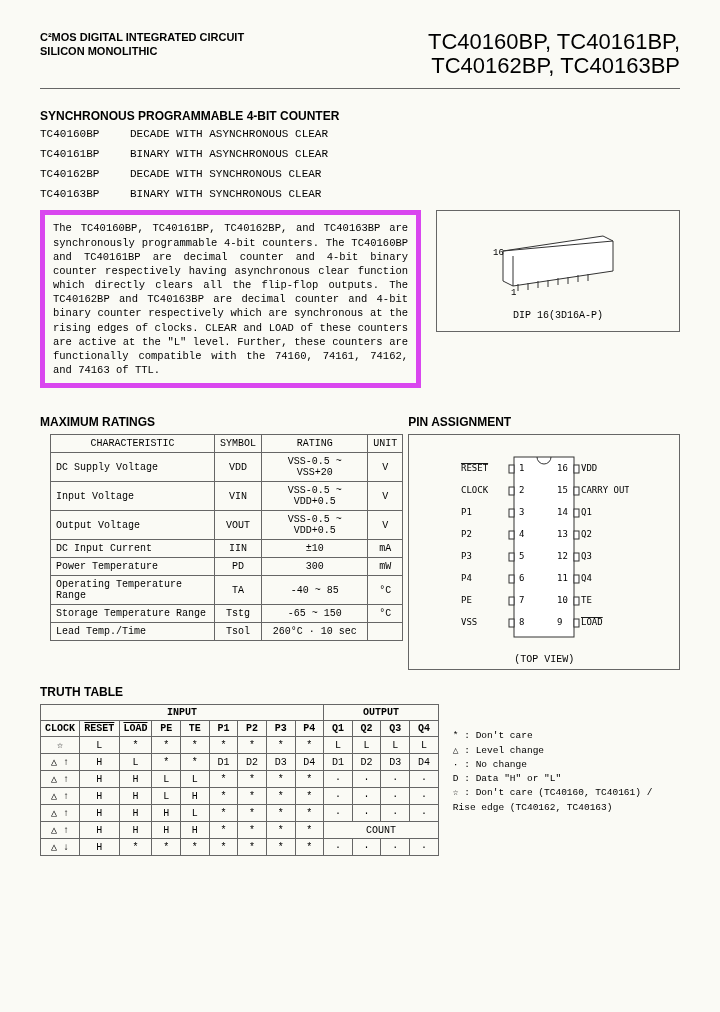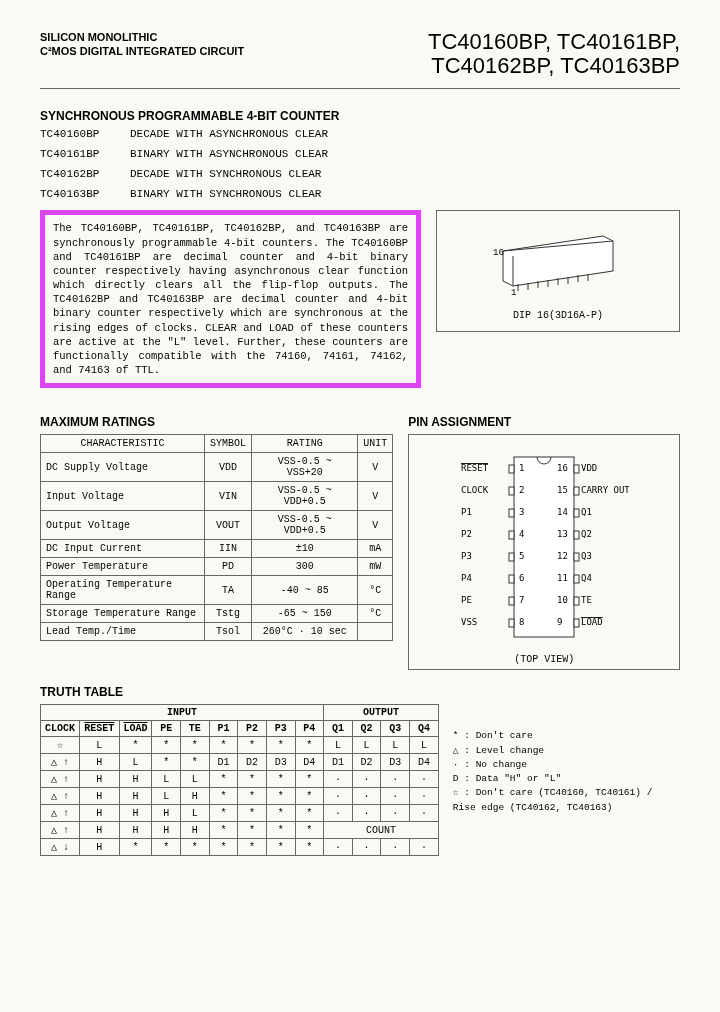--- a/index.html
+++ b/index.html
@@ -75,20 +75,21 @@
     display: flex;
     gap: 15px;
     margin-top: 12px;
   }
   .col-left { flex: 1.3; }
   .col-right { flex: 1; }
   table.ratings {
     border-collapse: collapse;
     width: 100%;
     font-size: 10px;
+    margin-left: 10px;
   }
   table.ratings th, table.ratings td {
     border: 1px solid #666;
     padding: 3px 5px;
     text-align: center;
   }
   table.ratings th { font-weight: normal; }
   table.ratings td:first-child { text-align: left; }
   .pin-box {
     border: 1px solid #666;
@@ -120,22 +121,22 @@
   }
   .over { text-decoration: overline; }
 </style>
 </head>
 <body>
 
 <div class="page">
 
   <div class="header">
     <div class="header-left">
+      <div>C²MOS DIGITAL INTEGRATED CIRCUIT</div>
       <div>SILICON MONOLITHIC</div>
-      <div>C²MOS DIGITAL INTEGRATED CIRCUIT</div>
     </div>
     <div class="header-right">
       <div>TC40160BP, TC40161BP,</div>
       <div>TC40162BP, TC40163BP</div>
     </div>
   </div>
 
   <div class="section-title">SYNCHRONOUS PROGRAMMABLE 4-BIT COUNTER</div>
 
   <div>

